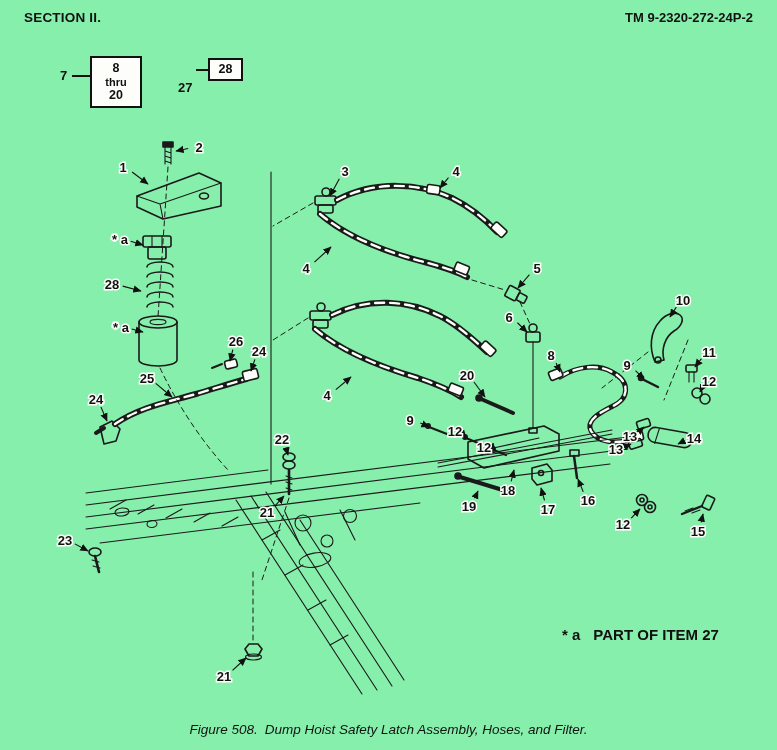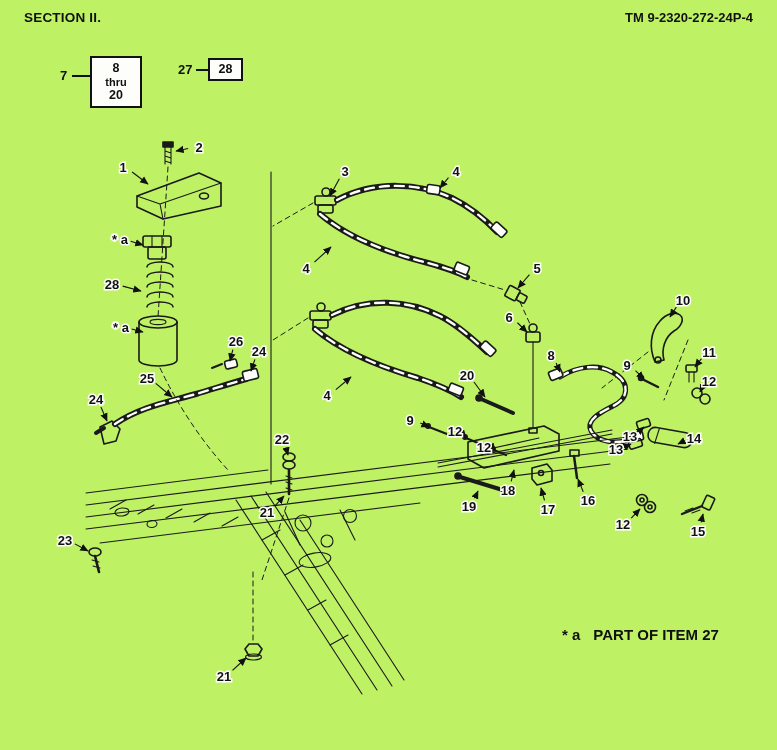--- a/index.html
+++ b/index.html
@@ -1,19 +1,19 @@
 <!DOCTYPE html>
 <html><head>
 <meta charset="utf-8">
 <style>
   * { margin:0; padding:0; box-sizing:border-box; }
   html,body { background:#e9e9e9; }
   .page {
     position:relative; width:777px; height:750px; margin:0 auto;
-    background:#bef264; color:#111; overflow:hidden;
+    background:#86efac; color:#111; overflow:hidden;
     font-family:"Liberation Sans", sans-serif;
   }
   .hdr-left  { position:absolute; top:10px; left:24px;  font-weight:bold; font-size:13.5px; letter-spacing:.2px; }
   .hdr-right { position:absolute; top:10px; right:24px; font-weight:bold; font-size:13px; }
 
   .legend-num  { position:absolute; font-weight:bold; font-size:13px; }
   .legend-line { position:absolute; height:2px; background:#111; }
   .legend-box  {
     position:absolute; border:2px solid #111; background:#fdfdfa;
     display:flex; flex-direction:column; align-items:center; justify-content:center;
@@ -39,31 +39,31 @@
 
   .caption { position:absolute; left:0; right:0; top:722px; text-align:center; font-style:italic; font-size:13.5px; }
   .caption .cap-title { margin-left:7px; }
 </style>
 </head>
 <body>
 
 <div class="page">
 
   <div class="hdr-left">SECTION II.</div>
-  <div class="hdr-right">TM 9-2320-272-24P-4</div>
+  <div class="hdr-right">TM 9-2320-272-24P-2</div>
 
   <div>
     <span class="legend-num" style="left:60px; top:68px;">7</span>
     <span class="legend-line" style="left:72px; top:75px; width:18px;"></span>
     <div class="legend-box" style="left:90px; top:56px; width:52px; height:52px;">
       <span>8</span>
       <span class="thru">thru</span>
       <span>20</span>
     </div>
-    <span class="legend-num" style="left:178px; top:62px;">27</span>
+    <span class="legend-num" style="left:178px; top:80px;">27</span>
     <span class="legend-line" style="left:196px; top:69px; width:12px;"></span>
     <div class="legend-box" style="left:208px; top:58px; width:35px; height:23px;">
       <span>28</span>
     </div>
   </div>
 
   <svg class="diagram" width="777" height="750" viewBox="0 0 777 750">
     <defs>
       <marker id="arrowhead" markerWidth="8" markerHeight="8" refX="7" refY="4" orient="auto">
         <path d="M0,0.6 L7.6,4 L0,7.4 Z" fill="#111"></path>
@@ -359,14 +359,17 @@
         <text x="698" y="531" class="callout">15</text>
         <line x1="232.51353029123652" y1="670.3008598876846" x2="246" y2="658" class="leader" marker-end="url(#arrowhead)"></line>
         <text x="224" y="676" class="callout">21</text>
       </g>
   </svg>
 
   <div class="note">
     <span class="marker">* a</span><span>PART OF ITEM 27</span>
   </div>
 
+  <div class="caption">
+    <span>Figure 508.</span><span class="cap-title">Dump Hoist Safety Latch Assembly, Hoses, and Filter.</span>
+  </div>
 
 </div>
 
 </body></html>

